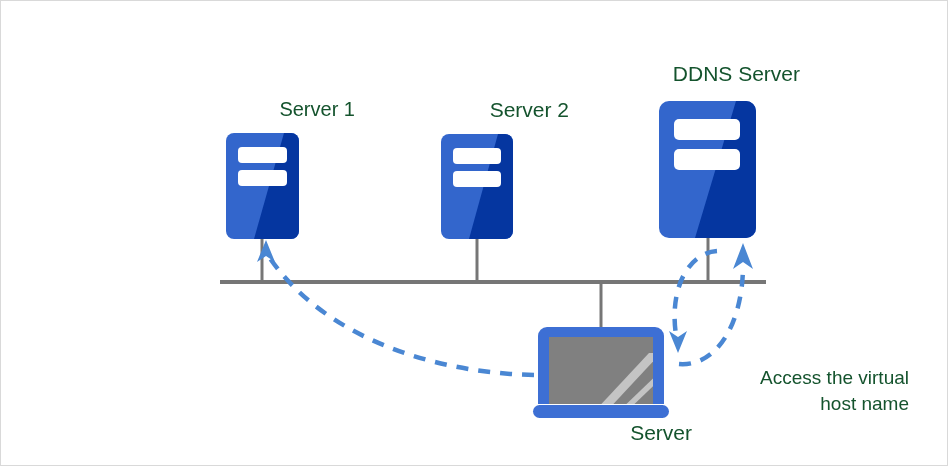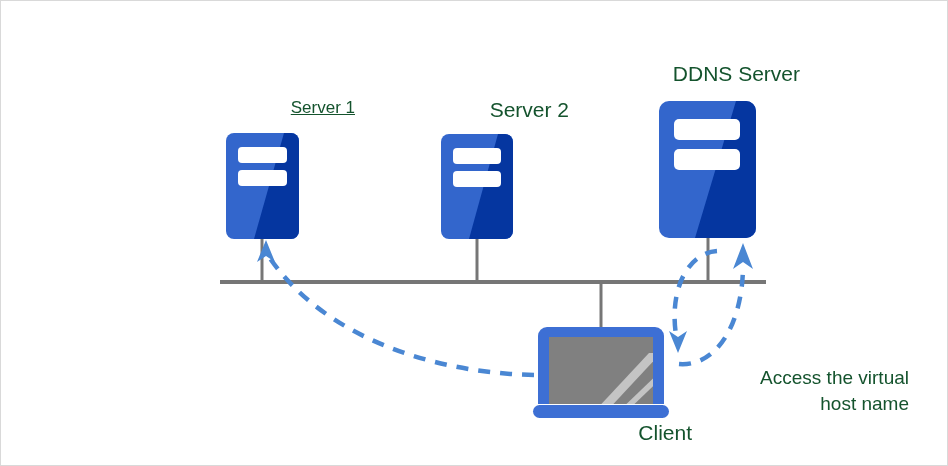--- a/index.html
+++ b/index.html
@@ -31,22 +31,21 @@
     color: #14532d;
     font-family: "Liberation Sans", sans-serif;
     white-space: pre;
     text-align: right;
     line-height: 1.15;
   }
   #label-server1 {
     left: 170px;
     top: 97px;
     width: 184px;
-    font-size: 17px;
-    text-decoration: underline;
+    font-size: 20px;
   }
   #label-server2 {
     left: 384px;
     top: 97px;
     width: 184px;
     font-size: 21px;
   }
   #label-ddns {
     left: 615px;
     top: 61px;
@@ -167,18 +166,18 @@
       <path d="M 742 242 L 752 268 L 742 261 L 732 268 Z" fill="#4a87d3"></path>
     </g>
   </svg>
 
   <div class="node-label" id="label-server1">Server 1</div>
 
   <div class="node-label" id="label-server2">Server 2</div>
 
   <div class="node-label" id="label-ddns">DDNS Server</div>
 
-  <div class="node-label" id="label-client">Client</div>
+  <div class="node-label" id="label-client">Server</div>
 
   <div class="node-label" id="label-annotation">Access the virtual
 host name</div>
 
 </div>
 
 </body></html>

